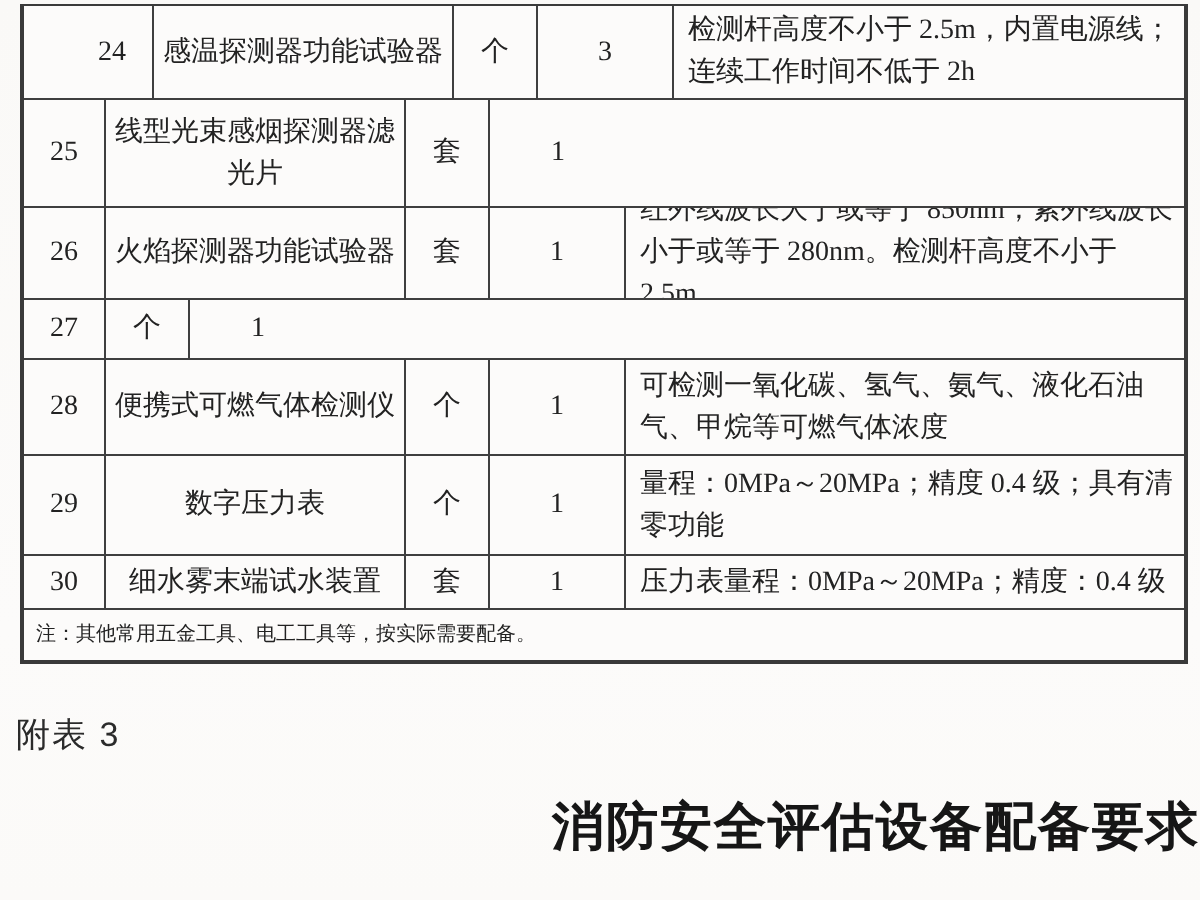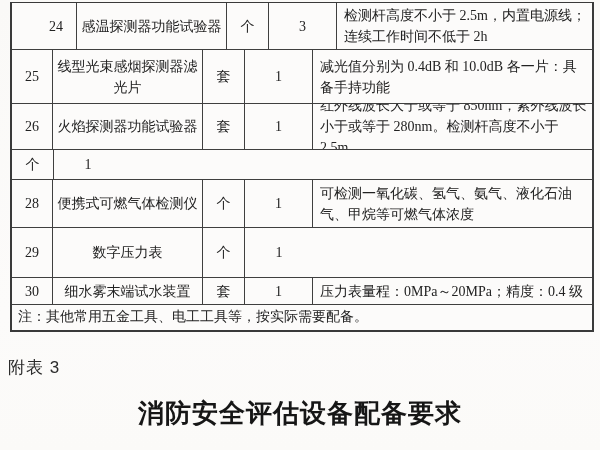--- a/index.html
+++ b/index.html
@@ -65,39 +65,38 @@
     text-align: left;
     padding-left: 7px;
     padding-right: 4px;
   }
   .note-cell {
     flex: 1;
     border-right: none;
     justify-content: flex-start;
     text-align: center;
     padding-left: 6px;
-    font-size: 14px;
-    font-family: Liberation Mono, monospace;
+    font-size: 10px;
   }
   
   .annex-label {
     position: absolute;
     left: 8px;
     top: 356px;
     font-size: 17px;
     font-family: "Liberation Sans", "DejaVu Sans", sans-serif;
     color: #2b2b2b;
     letter-spacing: 1px;
   }
   .next-title {
     position: absolute;
     left: 0;
     top: 396px;
     width: 100%;
-    text-align: center;
+    text-align: right;
     font-size: 26px;
     font-weight: bold;
     color: #161616;
     letter-spacing: 1px;
     font-family: "Liberation Serif", "DejaVu Serif", serif;
   }
 </style>
 </head>
 <body>
 
@@ -111,49 +110,50 @@
       <div class="td c-unit">个</div>
       <div class="td c-qty">3</div>
       <div class="td c-req">检测杆高度不小于 2.5m，内置电源线；连续工作时间不低于 2h</div>
     </div>
 
     <div class="tr">
       <div class="td c-no">25</div>
       <div class="td c-name">线型光束感烟探测器滤光片</div>
       <div class="td c-unit">套</div>
       <div class="td c-qty">1</div>
-      <div class="td c-req">减光值分别为 0.4dB 和 10.0dB 各一片：具备手持功能</div>
     </div>
 
     <div class="tr">
       <div class="td c-no">26</div>
       <div class="td c-name">火焰探测器功能试验器</div>
       <div class="td c-unit">套</div>
       <div class="td c-qty">1</div>
       <div class="td c-req">红外线波长大于或等于 850nm，紫外线波长小于或等于 280nm。检测杆高度不小于 2.5m</div>
     </div>
 
     <div class="tr">
+      <div class="td c-no">27</div>
       <div class="td c-unit">个</div>
       <div class="td c-qty">1</div>
     </div>
 
     <div class="tr">
       <div class="td c-no">28</div>
       <div class="td c-name">便携式可燃气体检测仪</div>
       <div class="td c-unit">个</div>
       <div class="td c-qty">1</div>
       <div class="td c-req">可检测一氧化碳、氢气、氨气、液化石油气、甲烷等可燃气体浓度</div>
     </div>
 
     <div class="tr">
       <div class="td c-no">29</div>
       <div class="td c-name">数字压力表</div>
       <div class="td c-unit">个</div>
       <div class="td c-qty">1</div>
+      <div class="td c-req">量程：0MPa～20MPa；精度 0.4 级；具有清零功能</div>
     </div>
 
     <div class="tr">
       <div class="td c-no">30</div>
       <div class="td c-name">细水雾末端试水装置</div>
       <div class="td c-unit">套</div>
       <div class="td c-qty">1</div>
       <div class="td c-req">压力表量程：0MPa～20MPa；精度：0.4 级</div>
     </div>
 

